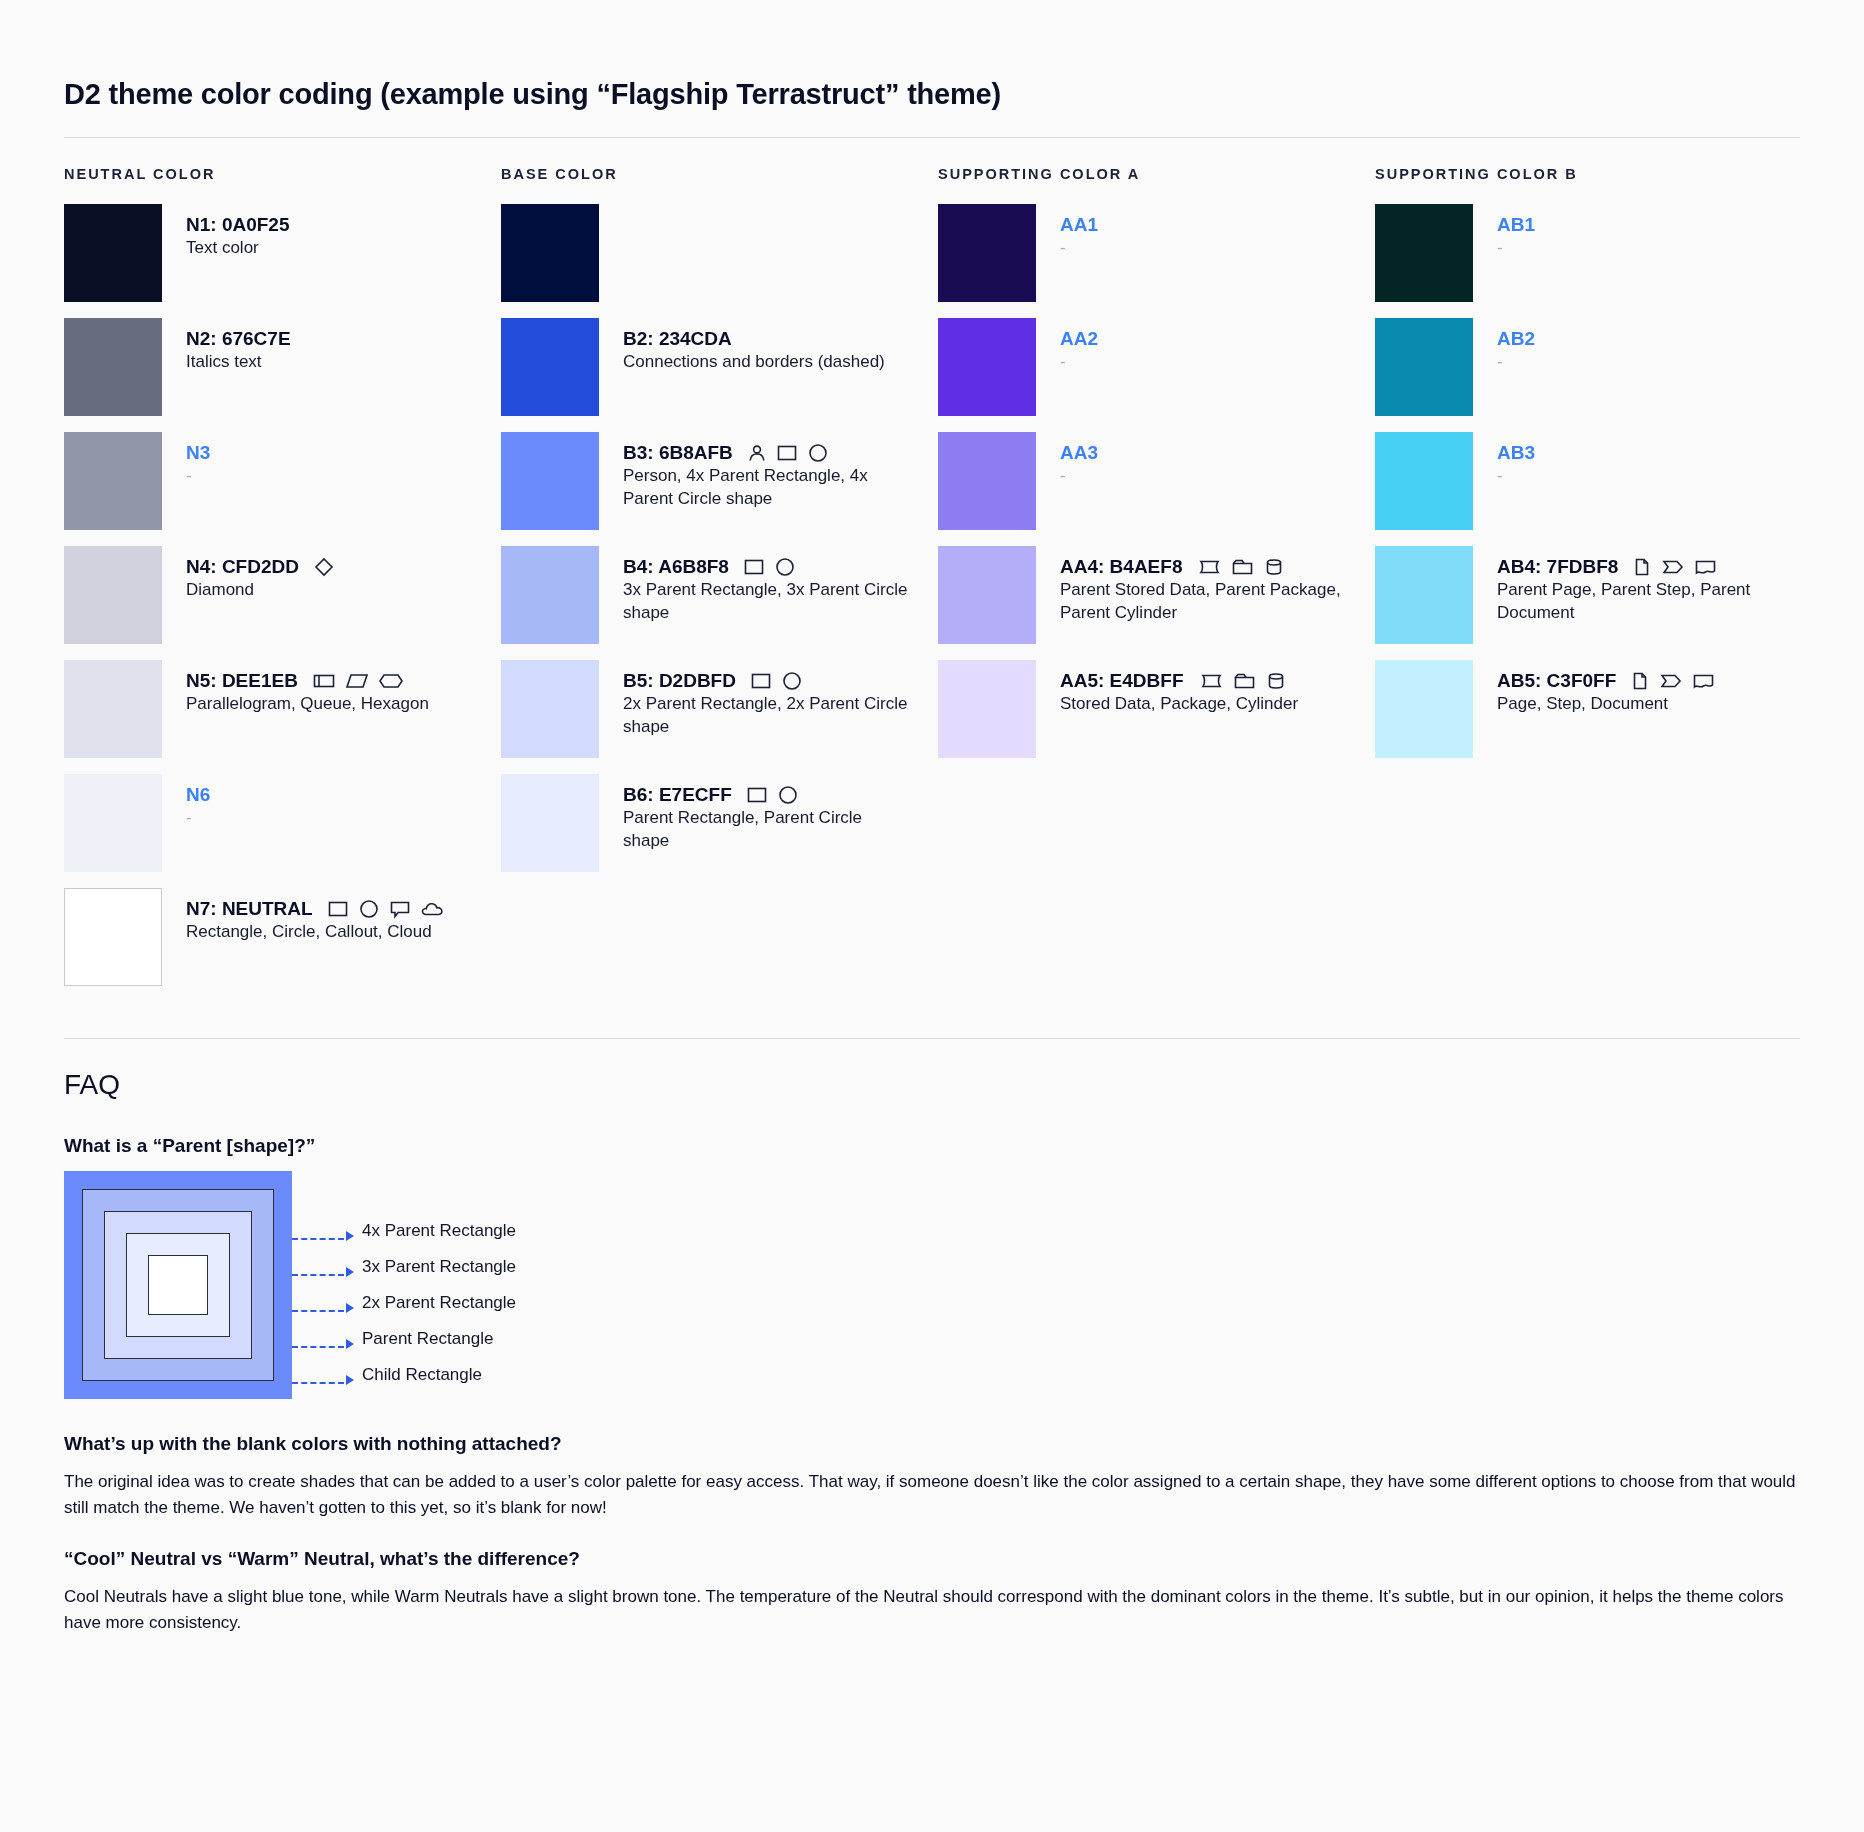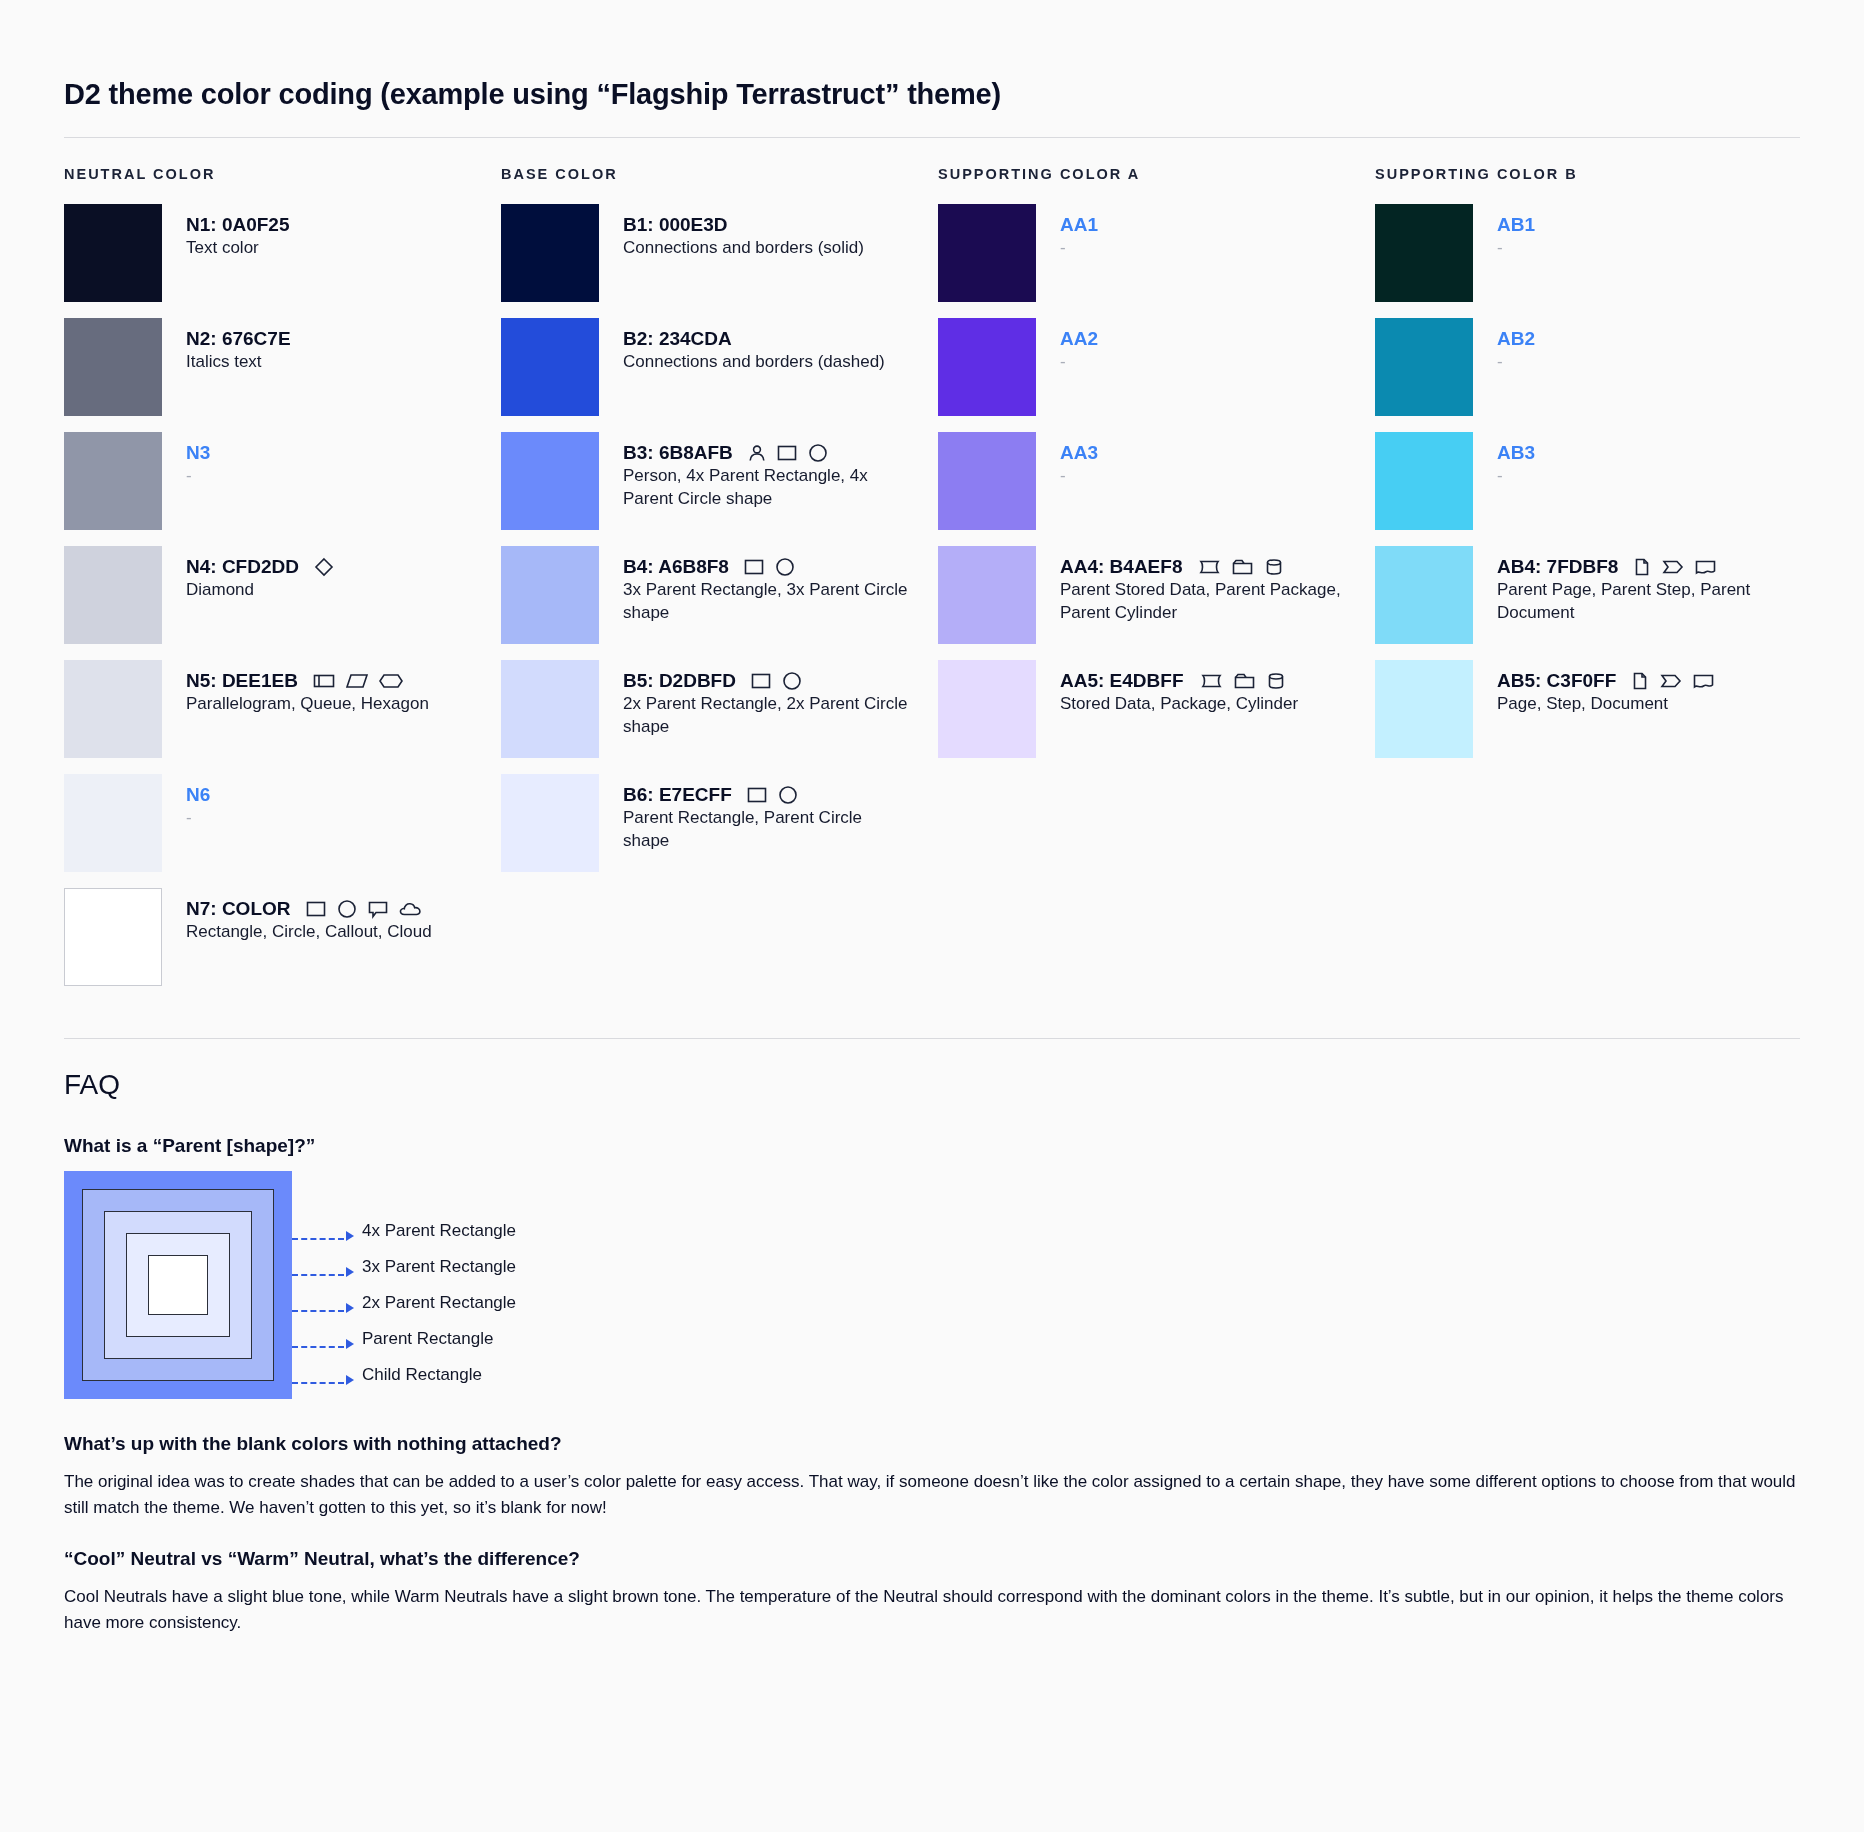--- a/index.html
+++ b/index.html
@@ -241,21 +241,21 @@
             <div class="swatch-label muted">
               <span>N6</span>
             </div>
             <div class="swatch-desc muted">-</div>
           </div>
         </div>
         <div class="swatch-row">
           <div class="swatch bordered" style="background: rgb(255, 255, 255);"></div>
           <div class="swatch-body">
             <div class="swatch-label">
-              <span>N7: COLOR</span>
+              <span>N7: NEUTRAL</span>
               <span class="icons">
                 <span>
                   <svg width="22" height="20" viewBox="0 0 22 20">
                     <rect x="2.5" y="3.5" width="17" height="13" fill="none" stroke="#1b2236" stroke-width="1.6"></rect>
                   </svg>
                 </span>
                 <span>
                   <svg width="22" height="20" viewBox="0 0 22 20">
                     <circle cx="11" cy="10" r="8" fill="none" stroke="#1b2236" stroke-width="1.6"></circle>
                   </svg>
@@ -273,26 +273,20 @@
               </span>
             </div>
             <div class="swatch-desc">Rectangle, Circle, Callout, Cloud</div>
           </div>
         </div>
       </div>
       <div class="col">
         <div class="col-head">BASE COLOR</div>
         <div class="swatch-row">
           <div class="swatch" style="background: rgb(0, 14, 61);"></div>
-          <div class="swatch-body">
-            <div class="swatch-label">
-              <span>B1: 000E3D</span>
-            </div>
-            <div class="swatch-desc">Connections and borders (solid)</div>
-          </div>
         </div>
         <div class="swatch-row">
           <div class="swatch" style="background: rgb(35, 76, 218);"></div>
           <div class="swatch-body">
             <div class="swatch-label">
               <span>B2: 234CDA</span>
             </div>
             <div class="swatch-desc">Connections and borders (dashed)</div>
           </div>
         </div>

